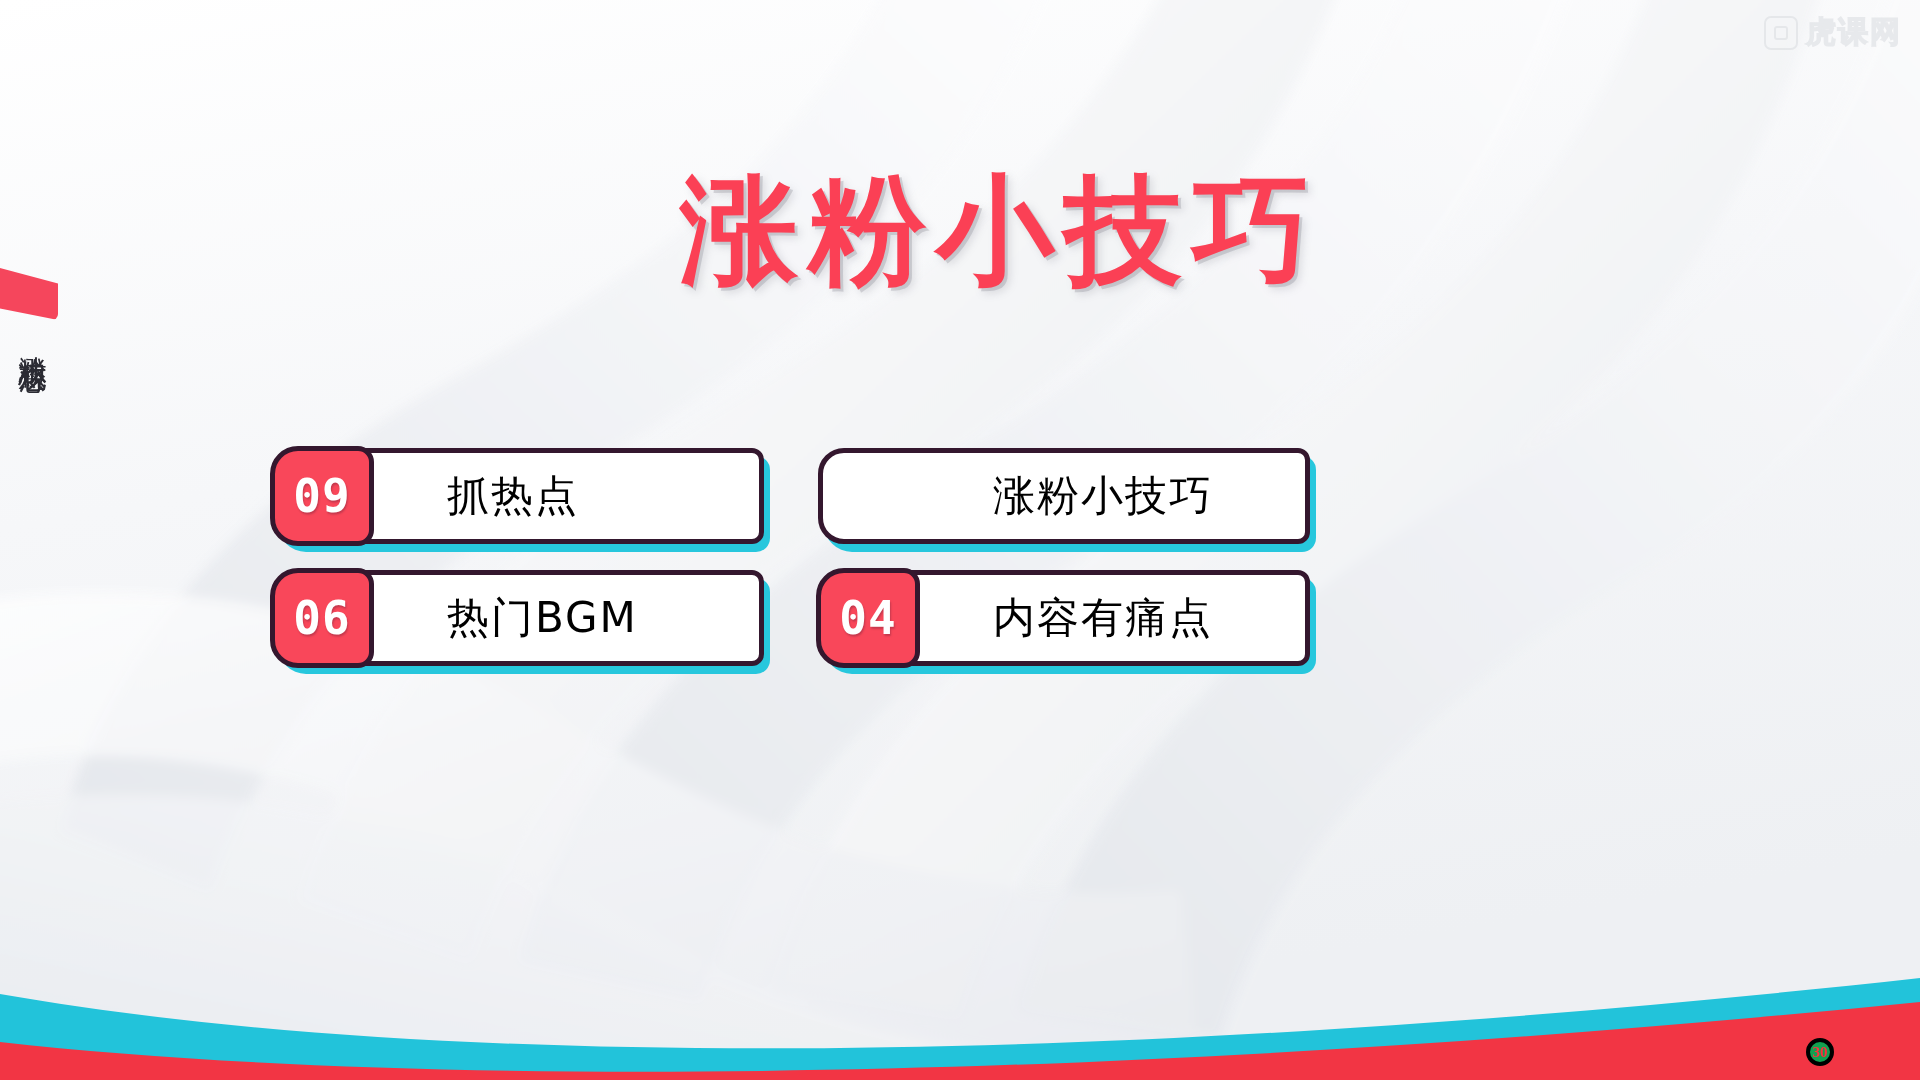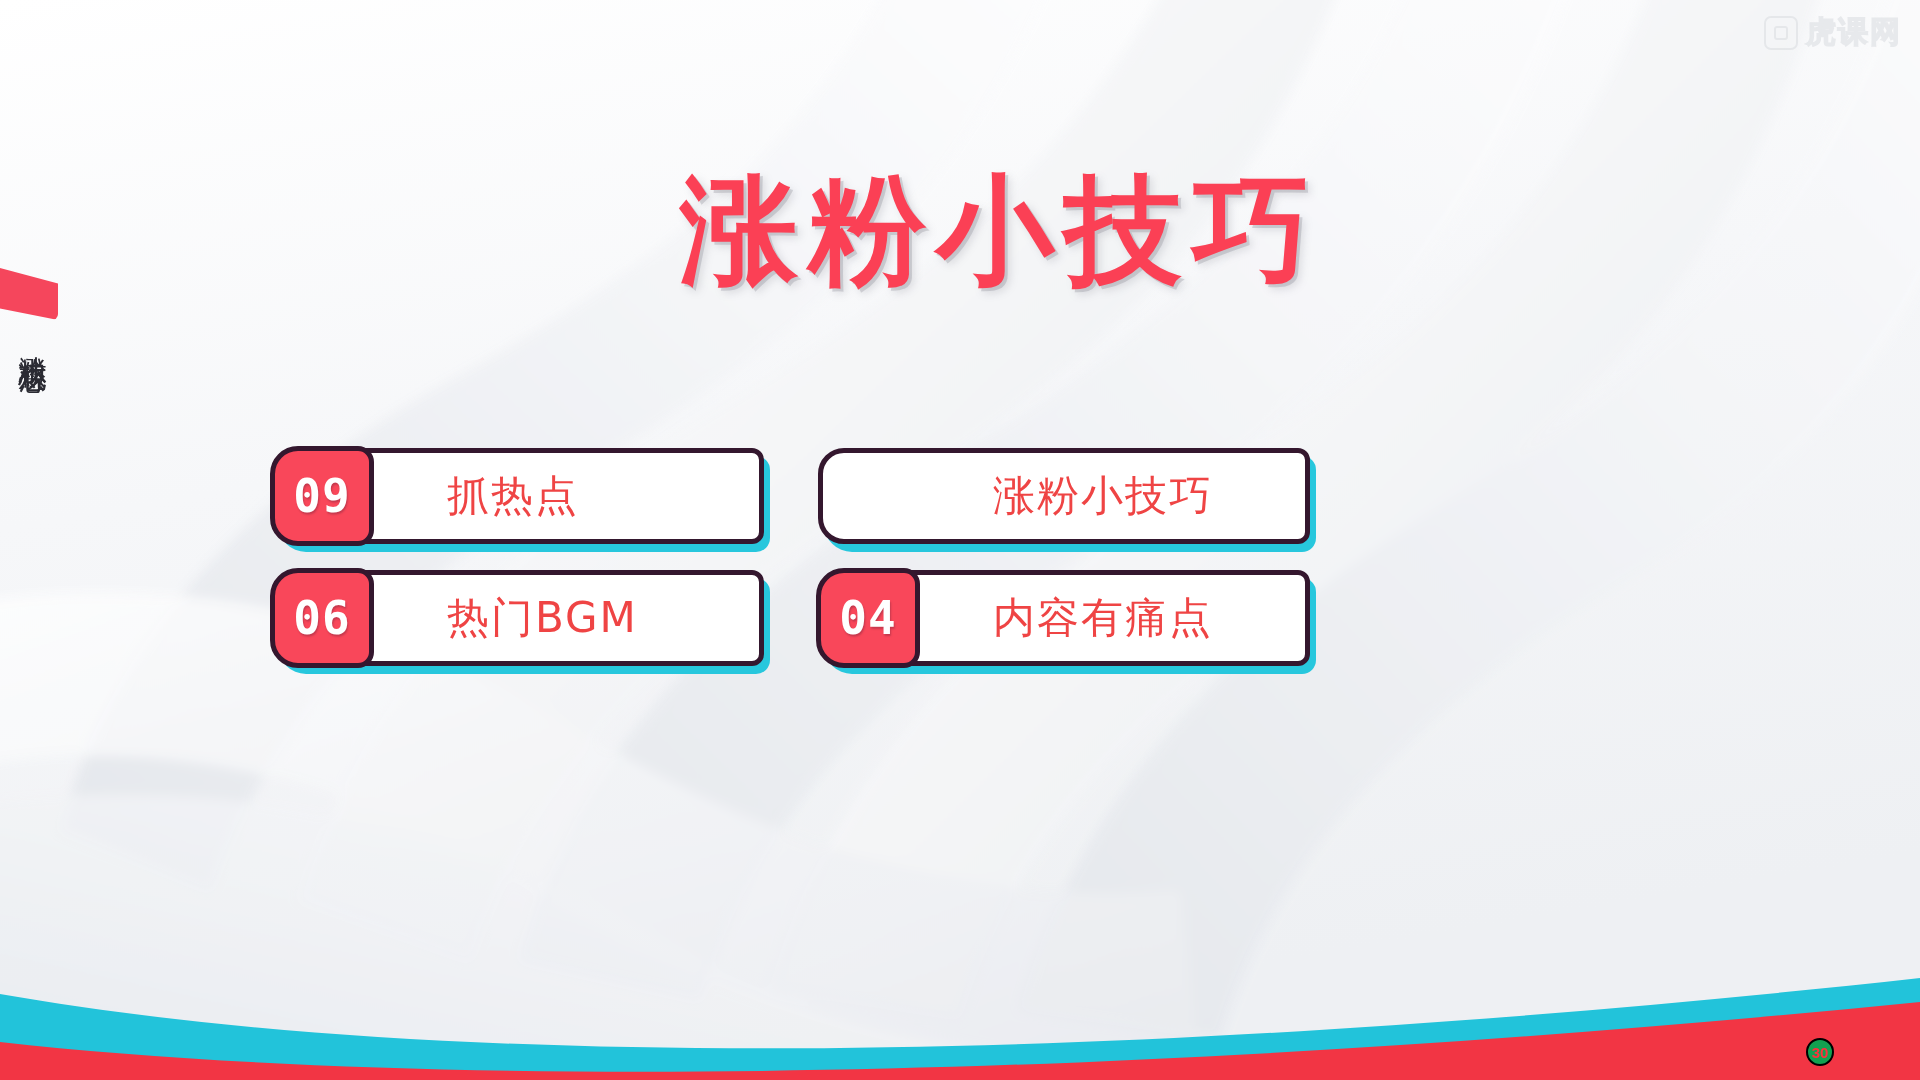--- a/index.html
+++ b/index.html
@@ -184,21 +184,21 @@
 
   .item-label {
     position: absolute;
     left: 175px;
     top: 0;
     height: 96px;
     display: flex;
     align-items: center;
     font-size: 42px;
     letter-spacing: 2px;
-    color: #ef4444;
+    color: #000000;
     font-weight: 500;
     white-space: nowrap;
     font-family: "DejaVu Sans", "Liberation Sans", sans-serif;
   }
 
   
   .waves {
     position: absolute;
     left: 0;
     bottom: 0;
@@ -208,29 +208,29 @@
 
   
   .page-badge {
     position: absolute;
     right: 86px;
     bottom: 14px;
     width: 28px;
     height: 28px;
     border-radius: 50%;
     background: #12a050;
-    border: 2px solid #000000;
+    border: 4px solid #000000;
     box-sizing: border-box;
     color: #ff2f3d;
     font-size: 15px;
     font-weight: 800;
     display: flex;
     align-items: center;
     justify-content: center;
-    font-family: Liberation Sans, sans-serif;
+    font-family: Liberation Serif, serif;
   }
 </style>
 </head>
 <body>
 
 <div id="slide">
 
   <svg class="bg-layer" viewBox="0 0 1920 1080" preserveAspectRatio="none" xmlns="http://www.w3.org/2000/svg">
     <defs>
       <linearGradient id="bgGrad" x1="0" y1="0" x2="0.3" y2="1">

